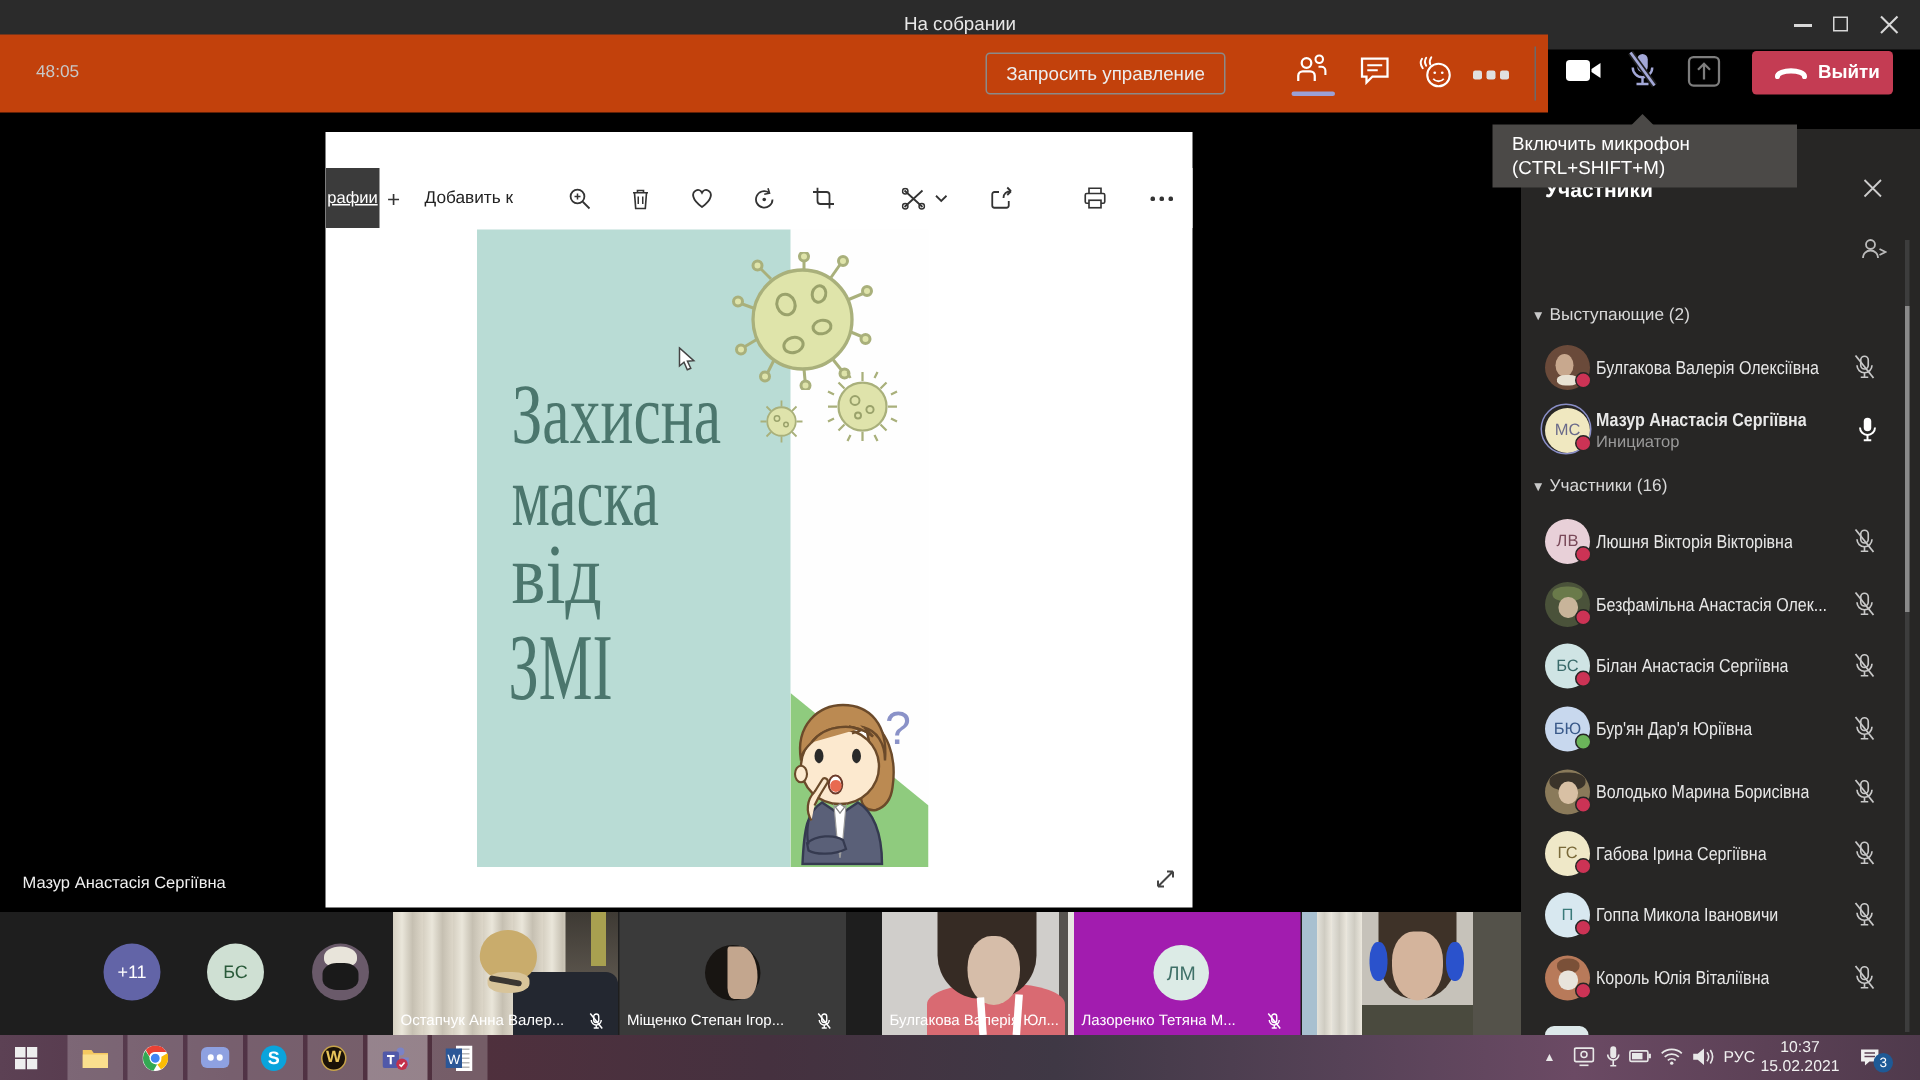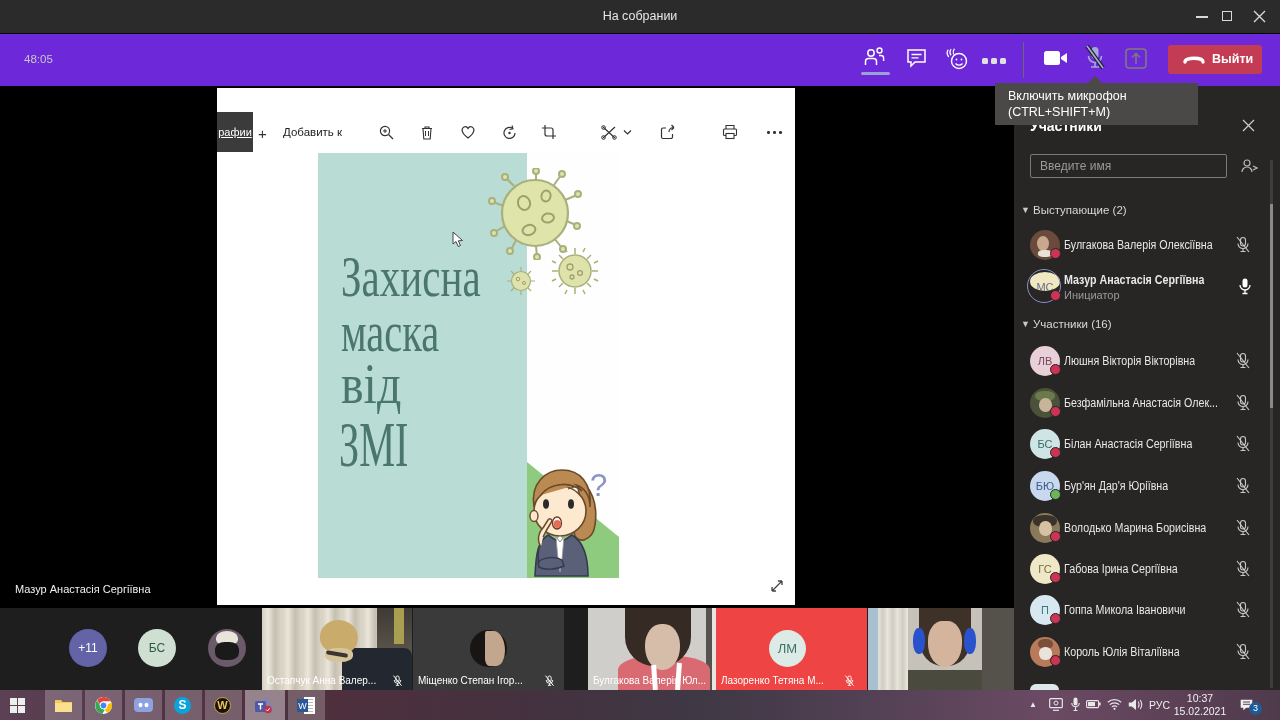--- a/index.html
+++ b/index.html
@@ -12,22 +12,23 @@
 
 <div class="abs" style="left:0;top:0;width:1280px;height:33px;background:#2b2b2b;">
   <div class="abs" style="left:0;top:0;width:1280px;height:33px;text-align:center;line-height:33px;color:#e8e8e8;font-size:12.5px;">На собрании</div>
   <div class="abs" style="left:1196px;top:16px;width:12px;height:2px;background:#d8d8d8;"></div>
   <div class="abs" style="left:1222px;top:11px;width:10px;height:10px;border:1.4px solid #d8d8d8;"></div>
   <svg class="abs" style="left:1253px;top:10px;" width="13" height="13" viewBox="0 0 13 13">
       <path d="M1 1 L12 12 M12 1 L1 12" stroke="#d8d8d8" stroke-width="1.4"></path>
     </svg>
 </div>
 
-<div class="abs" style="left:0;top:34px;width:1280px;height:52px;background:#6d28d9;">
+<div class="abs" style="left:0;top:23px;width:1032px;height:52px;background:#c2410c;">
   <div class="abs" style="left:24px;top:19px;color:#c8c8c8;font-size:11.5px;">48:05</div>
+  <div class="abs" style="left:657px;top:12px;width:160px;height:28px;border:1px solid #8a8a8a;border-radius:3px;color:#eee;font-size:12.5px;text-align:center;line-height:26px;">Запросить управление</div>
 
   <svg class="abs" style="left:862px;top:12px;" width="26" height="24" viewBox="0 0 26 24">
     <circle cx="9" cy="7" r="3.2" fill="none" stroke="#fff" stroke-width="1.5"></circle>
     <path d="M3.5 19 v-3.5 a3 3 0 0 1 3-3 h5 a3 3 0 0 1 3 3 V19" fill="none" stroke="#fff" stroke-width="1.5"></path>
     <circle cx="17.5" cy="4.5" r="2.5" fill="none" stroke="#fff" stroke-width="1.4"></circle>
     <path d="M17 9.5 h2 a2.6 2.6 0 0 1 2.6 2.6 V15" fill="none" stroke="#fff" stroke-width="1.4"></path>
   </svg>
   <div class="abs" style="left:861px;top:38px;width:29px;height:2.5px;background:#9ba0d6;border-radius:2px;"></div>
 
   <svg class="abs" style="left:905px;top:13px;" width="24" height="23" viewBox="0 0 24 23">
@@ -295,21 +296,21 @@
   <div class="abs" style="left:88px;top:55px;width:5px;height:27px;background:#fff;transform:rotate(4deg);"></div>
   <div class="abs" style="left:64px;top:57px;width:5px;height:25px;background:#fff;transform:rotate(-4deg);"></div>
   <div class="abs" style="left:5px;top:67px;color:#fff;font-size:10px;white-space:nowrap;">Булгакова Валерія Юл...</div>
   <svg class="abs" style="left:131px;top:67px;" width="11" height="12" viewBox="0 0 16 18">
       <rect x="5.5" y="1.5" width="5" height="8.5" rx="2.5" fill="none" stroke="#fff" stroke-width="1.4"></rect>
       <path d="M3 7.5 a5 5 0 0 0 10 0" fill="none" stroke="#fff" stroke-width="1.4"></path>
       <path d="M8 12.5 v2.5 M5.5 15.5 h5" stroke="#fff" stroke-width="1.4"></path>
       <path d="M2 1 L14 16" stroke="#fff" stroke-width="1.5"></path>
     </svg>
 </div>
-<div class="abs" style="left:716px;top:608px;width:151px;height:82px;background:#ef4444;overflow:hidden;">
+<div class="abs" style="left:716px;top:608px;width:151px;height:82px;background:#a21caf;overflow:hidden;">
   <div class="abs" style="left:53px;top:22px;width:37px;height:37px;border-radius:50%;background:#dcebe6;color:#3f7068;font-size:13px;text-align:center;line-height:37px;">ЛМ</div>
   <div class="abs" style="left:5px;top:67px;color:#fff;font-size:10px;white-space:nowrap;">Лазоренко Тетяна М...</div>
   <svg class="abs" style="left:128px;top:67px;" width="11" height="12" viewBox="0 0 16 18">
       <rect x="5.5" y="1.5" width="5" height="8.5" rx="2.5" fill="none" stroke="#fff" stroke-width="1.4"></rect>
       <path d="M3 7.5 a5 5 0 0 0 10 0" fill="none" stroke="#fff" stroke-width="1.4"></path>
       <path d="M8 12.5 v2.5 M5.5 15.5 h5" stroke="#fff" stroke-width="1.4"></path>
       <path d="M2 1 L14 16" stroke="#fff" stroke-width="1.5"></path>
     </svg>
 </div>
 <div class="abs" style="left:868px;top:608px;width:146px;height:82px;background:#c6c2ba;overflow:hidden;">
@@ -322,23 +323,20 @@
   <div class="abs" style="left:45px;top:20px;width:12px;height:26px;background:#2a52cc;border-radius:45%;"></div>
   <div class="abs" style="left:96px;top:20px;width:12px;height:26px;background:#2a52cc;border-radius:45%;"></div>
 </div>
 
 <div class="abs" style="left:1014px;top:86px;width:266px;height:604px;background:#272625;">
   <div class="abs" style="left:16px;top:32px;color:#fff;font-size:14px;font-weight:bold;">Участники</div>
   <svg class="abs" style="left:228px;top:33px;" width="13" height="13" viewBox="0 0 13 13">
       <path d="M1 1 L12 12 M12 1 L1 12" stroke="#ccc" stroke-width="1.2"></path>
     </svg>
 
-  <div class="abs" style="left:16px;top:68px;width:197px;height:24px;border:1px solid #7a7a7a;border-radius:2px;">
-    <div class="abs" style="left:9px;top:4px;color:#9a9a9a;font-size:12px;">Введите имя</div>
-  </div>
   <svg class="abs" style="left:226px;top:72px;" width="18" height="16" viewBox="0 0 18 16">
     <circle cx="7" cy="5" r="3" fill="none" stroke="#bbb" stroke-width="1.2"></circle>
     <path d="M2 14 a5 5 0 0 1 10 0" fill="none" stroke="#bbb" stroke-width="1.2"></path>
     <path d="M13 8 l4 2 -4 2" fill="none" stroke="#bbb" stroke-width="1.2"></path>
   </svg>
 
   <div class="abs" style="left:7px;top:119px;color:#c8c8c8;font-size:9px;">▼</div>
   <div class="abs" style="left:19px;top:118px;color:#d8d8d8;font-size:11.5px;">Выступающие (2)</div>
 
   <div class="abs" style="left:7px;top:233px;color:#c8c8c8;font-size:9px;">▼</div>
@@ -356,21 +354,21 @@
       <div class="abs" style="left:8px;top:20px;width:14px;height:7px;background:#e8e2d4;border-radius:40%;"></div>
     </div>
     <div class="abs" style="left:1050px;top:248px;width:11px;height:11px;border-radius:50%;background:#cc3355;border:1.5px solid #272625;"></div>
     <div class="abs" style="left:1064px;top:238px;color:#e8e8e8;font-size:12.5px;white-space:nowrap;max-width:197px;overflow:hidden;text-overflow:ellipsis;transform:scaleX(0.855);transform-origin:0 50%;">Булгакова Валерія Олексіївна</div>
     <svg class="abs" style="left:1235px;top:236px;" width="16" height="18" viewBox="0 0 16 18">
       <rect x="5.5" y="1.5" width="5" height="8.5" rx="2.5" fill="none" stroke="#c8c8c8" stroke-width="1.1"></rect>
       <path d="M3 7.5 a5 5 0 0 0 10 0" fill="none" stroke="#c8c8c8" stroke-width="1.1"></path>
       <path d="M8 12.5 v2.5 M5.5 15.5 h5" stroke="#c8c8c8" stroke-width="1.1"></path>
       <path d="M2 1 L14 16" stroke="#c8c8c8" stroke-width="1.2"></path>
     </svg>
-    <div class="abs" style="left:1030px;top:272px;width:30px;height:19px;border-radius:50%;background:#f0e8c0;color:#6a6a8a;font-size:11px;text-align:center;line-height:30px;overflow:hidden;">МС</div>
+    <div class="abs" style="left:1030px;top:272px;width:30px;height:30px;border-radius:50%;background:#f0e8c0;color:#6a6a8a;font-size:11px;text-align:center;line-height:30px;overflow:hidden;">МС</div>
     <div class="abs" style="left:1027px;top:269px;width:34px;height:34px;border-radius:50%;border:1.5px solid #8a8fc8;"></div>
     <div class="abs" style="left:1050px;top:290px;width:11px;height:11px;border-radius:50%;background:#cc3355;border:1.5px solid #272625;"></div>
     <div class="abs" style="left:1064px;top:273px;color:#e8e8e8;font-size:12.5px;font-weight:bold;white-space:nowrap;max-width:197px;overflow:hidden;text-overflow:ellipsis;transform:scaleX(0.855);transform-origin:0 50%;">Мазур Анастасія Сергіївна</div>
     <div class="abs" style="left:1064px;top:289px;color:#9a9a9a;font-size:11px;">Инициатор</div>
     <svg class="abs" style="left:1239px;top:278px;" width="12" height="18" viewBox="0 0 12 18">
       <rect x="3.5" y="0.5" width="5" height="9" rx="2.5" fill="#fff"></rect>
       <path d="M1 7 a5 5 0 0 0 10 0" fill="none" stroke="#fff" stroke-width="1.3"></path>
       <path d="M6 12 v3 M3.5 15.5 h5" stroke="#fff" stroke-width="1.3"></path>
     </svg>
     <div class="abs" style="left:1030px;top:346px;width:30px;height:30px;border-radius:50%;background:#e8d0d8;color:#7a4a5a;font-size:11px;text-align:center;line-height:30px;overflow:hidden;">ЛВ</div>

